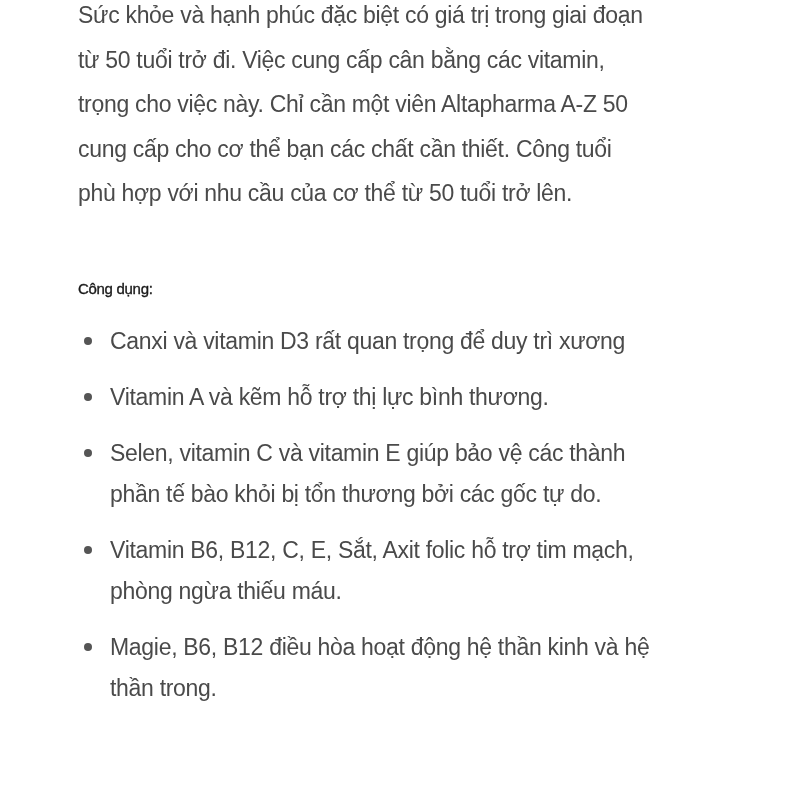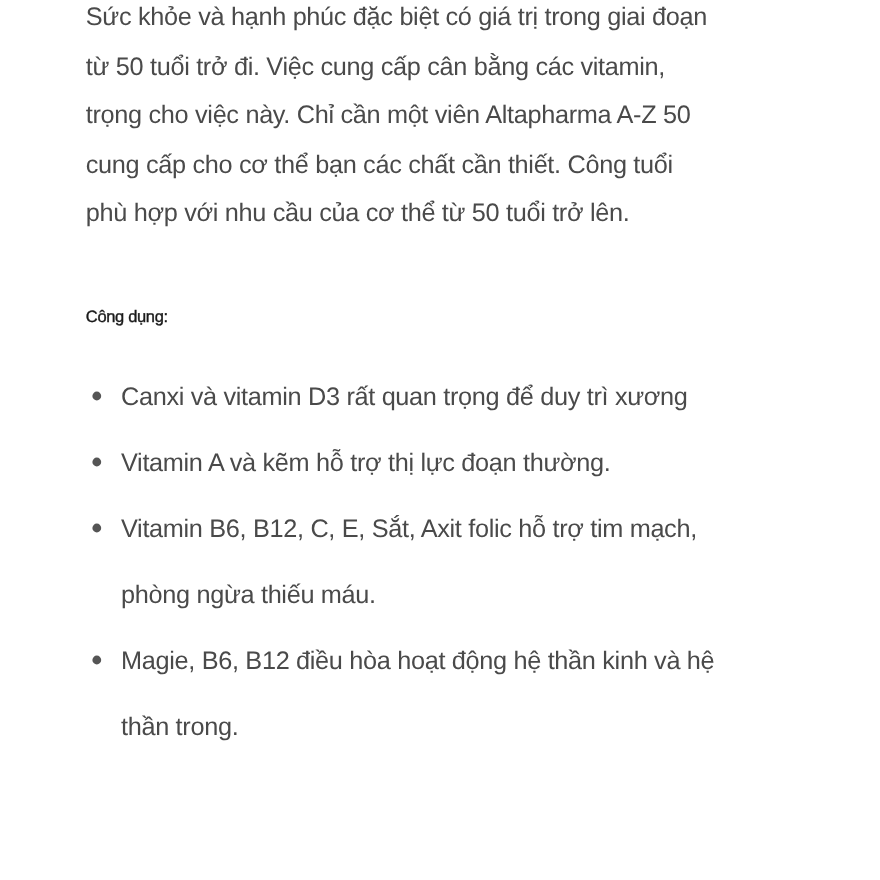--- a/index.html
+++ b/index.html
@@ -50,21 +50,21 @@
     left: 0;
     top: 321px;
     width: 640px;
   }
   .list li {
     position: relative;
     padding-left: 32px;
     line-height: 41px;
     margin-bottom: 15px;
   }
-  .list li .line { display: block; white-space: nowrap; margin-top: 19px; }
+  .list li .line { display: block; white-space: nowrap; }
   .bullet {
     position: absolute;
     left: 6px;
     top: 16px;
     width: 8px;
     height: 8px;
     border-radius: 50%;
     background: #555555;
   }
 </style>
@@ -82,21 +82,26 @@
 
   <h2 class="heading">Công dụng:</h2>
 
   <ul class="list">
     <li>
       <span class="bullet"></span>
       <span class="line">Canxi và vitamin D3 rất quan trọng để duy trì xương</span>
     </li>
     <li>
       <span class="bullet"></span>
-      <span class="line">Vitamin A và kẽm hỗ trợ thị lực đoạn thường.</span>
+      <span class="line">Vitamin A và kẽm hỗ trợ thị lực bình thương.</span>
+    </li>
+    <li>
+      <span class="bullet"></span>
+      <span class="line">Selen, vitamin C và vitamin E giúp bảo vệ các thành</span>
+      <span class="line">phần tế bào khỏi bị tổn thương bởi các gốc tự do.</span>
     </li>
     <li>
       <span class="bullet"></span>
       <span class="line">Vitamin B6, B12, C, E, Sắt, Axit folic hỗ trợ tim mạch,</span>
       <span class="line">phòng ngừa thiếu máu.</span>
     </li>
     <li>
       <span class="bullet"></span>
       <span class="line">Magie, B6, B12 điều hòa hoạt động hệ thần kinh và hệ</span>
       <span class="line">thần trong.</span>

